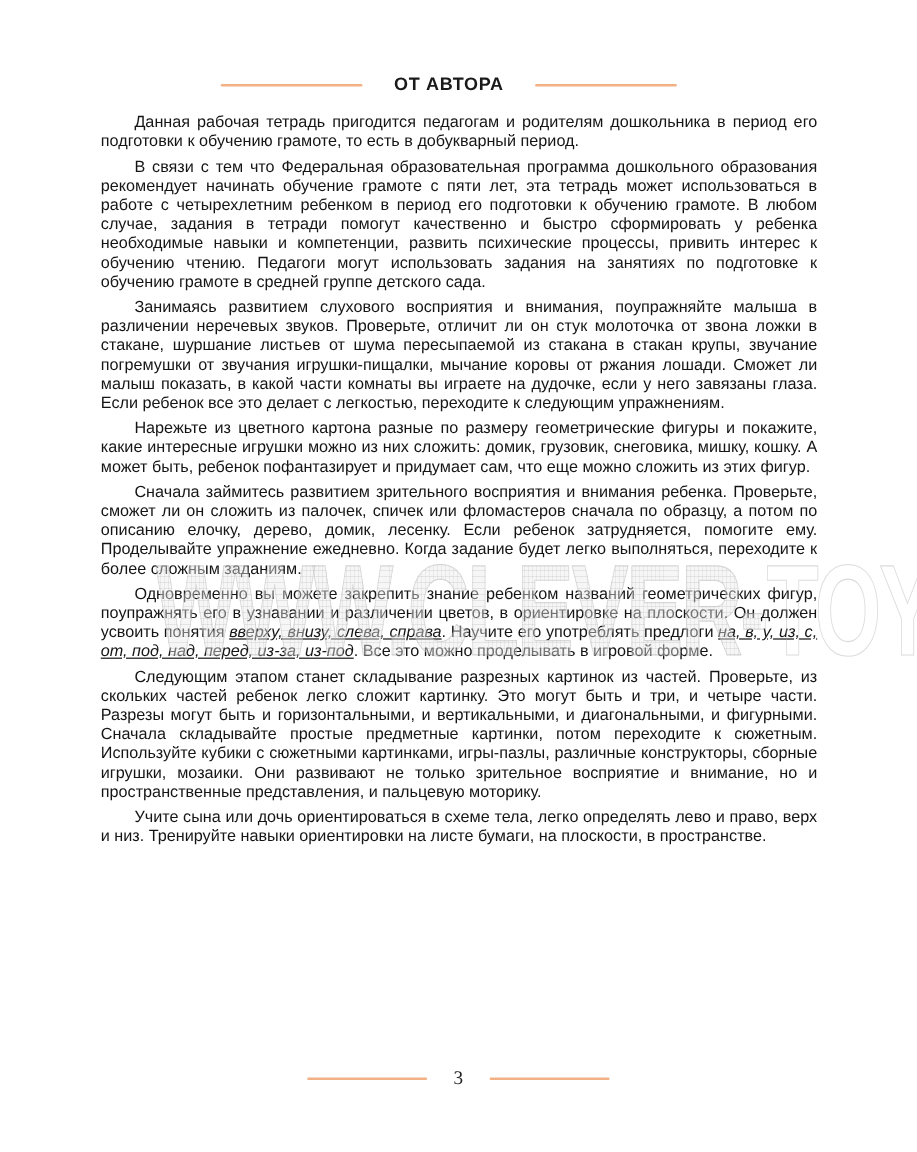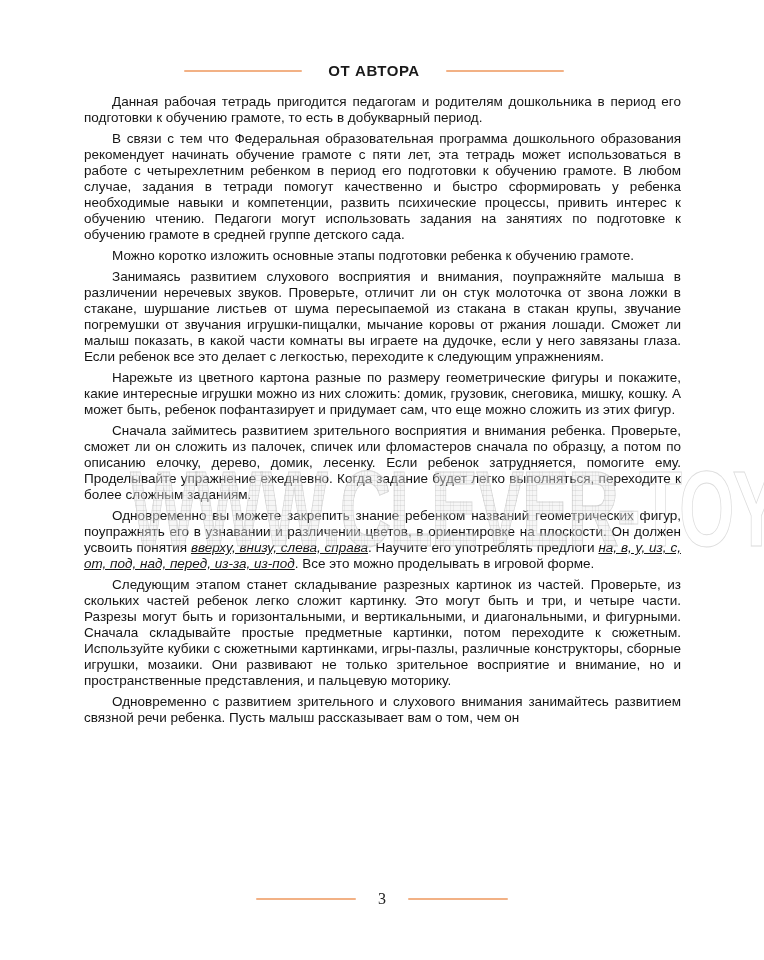--- a/index.html
+++ b/index.html
@@ -96,27 +96,26 @@
 
   <header class="chapter-header">
     <span class="rule"></span>
     <h1 class="chapter-title">ОТ АВТОРА</h1>
     <span class="rule"></span>
   </header>
 
   <main class="body-text">
     <p>Данная рабочая тетрадь пригодится педагогам и родителям дошкольника в период его подготовки к обучению грамоте, то есть в добукварный период.</p>
     <p>В связи с тем что Федеральная образовательная программа дошкольного образования рекомендует начинать обучение грамоте с пяти лет, эта тетрадь может использоваться в работе с четырехлетним ребенком в период его подготовки к обучению грамоте. В любом случае, задания в тетради помогут качественно и быстро сформировать у ребенка необходимые навыки и компетенции, развить психические процессы, привить интерес к обучению чтению. Педагоги могут использовать задания на занятиях по подготовке к обучению грамоте в средней группе детского сада.</p>
-    <p>Можно коротко изложить основные этапы подготовки ребенка к обучению грамоте.</p>
     <p>Занимаясь развитием слухового восприятия и внимания, поупражняйте малыша в различении неречевых звуков. Проверьте, отличит ли он стук молоточка от звона ложки в стакане, шуршание листьев от шума пересыпаемой из стакана в стакан крупы, звучание погремушки от звучания игрушки-пищалки, мычание коровы от ржания лошади. Сможет ли малыш показать, в какой части комнаты вы играете на дудочке, если у него завязаны глаза. Если ребенок все это делает с легкостью, переходите к следующим упражнениям.</p>
     <p>Нарежьте из цветного картона разные по размеру геометрические фигуры и покажите, какие интересные игрушки можно из них сложить: домик, грузовик, снеговика, мишку, кошку. А может быть, ребенок пофантазирует и придумает сам, что еще можно сложить из этих фигур.</p>
     <p>Сначала займитесь развитием зрительного восприятия и внимания ребенка. Проверьте, сможет ли он сложить из палочек, спичек или фломастеров сначала по образцу, а потом по описанию елочку, дерево, домик, лесенку. Если ребенок затрудняется, помогите ему. Проделывайте упражнение ежедневно. Когда задание будет легко выполняться, переходите к более сложным заданиям.</p>
     <p><span>Одновременно вы можете закрепить знание ребенком названий геометрических фигур, поупражнять его в узнавании и различении цветов, в ориентировке на плоскости. Он должен усвоить понятия </span><i>вверху, внизу, слева, справа</i><span>. Научите его употреблять предлоги </span><i>на, в, у, из, с, от, под, над, перед, из-за, из-под</i><span>. Все это можно проделывать в игровой форме.</span></p>
     <p>Следующим этапом станет складывание разрезных картинок из частей. Проверьте, из скольких частей ребенок легко сложит картинку. Это могут быть и три, и четыре части. Разрезы могут быть и горизонтальными, и вертикальными, и диагональными, и фигурными. Сначала складывайте простые предметные картинки, потом переходите к сюжетным. Используйте кубики с сюжетными картинками, игры-пазлы, различные конструкторы, сборные игрушки, мозаики. Они развивают не только зрительное восприятие и внимание, но и пространственные представления, и пальцевую моторику.</p>
-    <p>Одновременно с развитием зрительного и слухового внимания занимайтесь развитием связной речи ребенка. Пусть малыш рассказывает вам о том, чем он</p>
+    <p>Учите сына или дочь ориентироваться в схеме тела, легко определять лево и право, верх и низ. Тренируйте навыки ориентировки на листе бумаги, на плоскости, в пространстве.</p>
   </main>
 
   <div class="watermark">WWW.CLEVER-TOY.RU</div>
 
   <footer class="page-footer">
     <span class="rule"></span>
     <span class="page-number">3</span>
     <span class="rule"></span>
   </footer>
 

